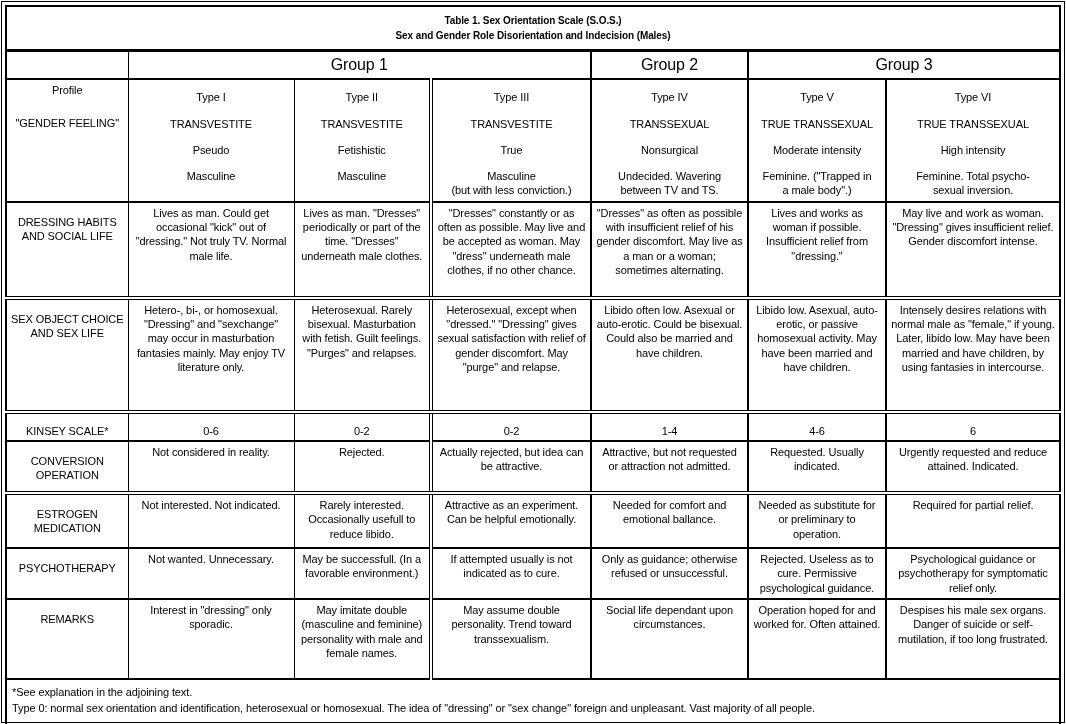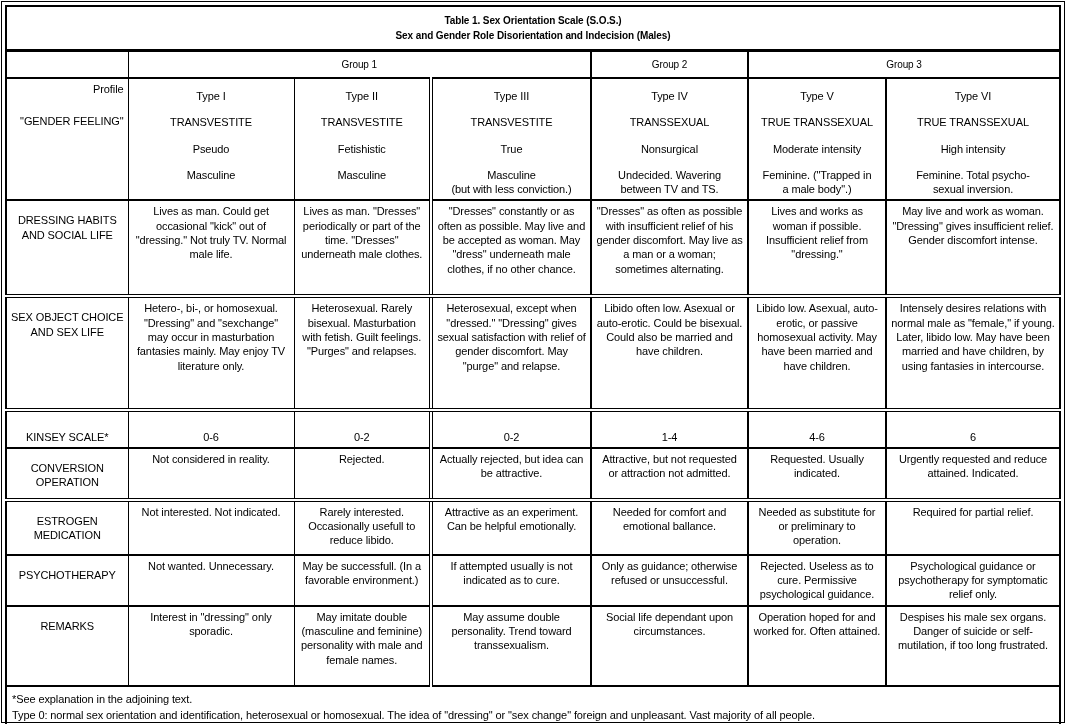--- a/index.html
+++ b/index.html
@@ -16,32 +16,32 @@
   td.dv{border-left:4px double #000;}   
   td.hv{border-left:2px solid #000;}    
   
   tr.sep2 > td{border-bottom:2px solid #000;}
   tr.sep3 > td{border-bottom:3px solid #000;}
   tr.sepd > td{border-bottom:4px double #000;}
   
   tr.title-row td{vertical-align:middle;font-weight:bold;
     font-size:10px;line-height:1.5;}
   
-  tr.group-row td{vertical-align:middle;font-size:10px;}
+  tr.group-row td{vertical-align:middle;font-size:16px;}
   
   tr.profile-row td{vertical-align:top;}
   .pline{margin-top:12px;}
   .pline:first-child{margin-top:7px;text-align:center;}
   .pre{white-space:pre-line;}
   
   td.rowlabel{vertical-align:top;padding-top:12px;}
-  td.profile-label{vertical-align:middle;text-align:right;}
+  td.profile-label{vertical-align:middle;}
   .plabel-gap{margin-top:18px;}
   
-  tr.kinsey-row td{vertical-align:middle;padding-top:18px;padding-bottom:2px;margin-left:16px;}
+  tr.kinsey-row td{vertical-align:middle;padding-top:10px;padding-bottom:2px;margin-left:16px;}
   
   td.footer{text-align:left;vertical-align:top;border-top:2px solid #000;
     padding:4px 5px;line-height:1.5;font-size:11px;}
 </style>
 </head>
 <body>
 
 <div class="scan">
 <table class="sos">
   <colgroup>

